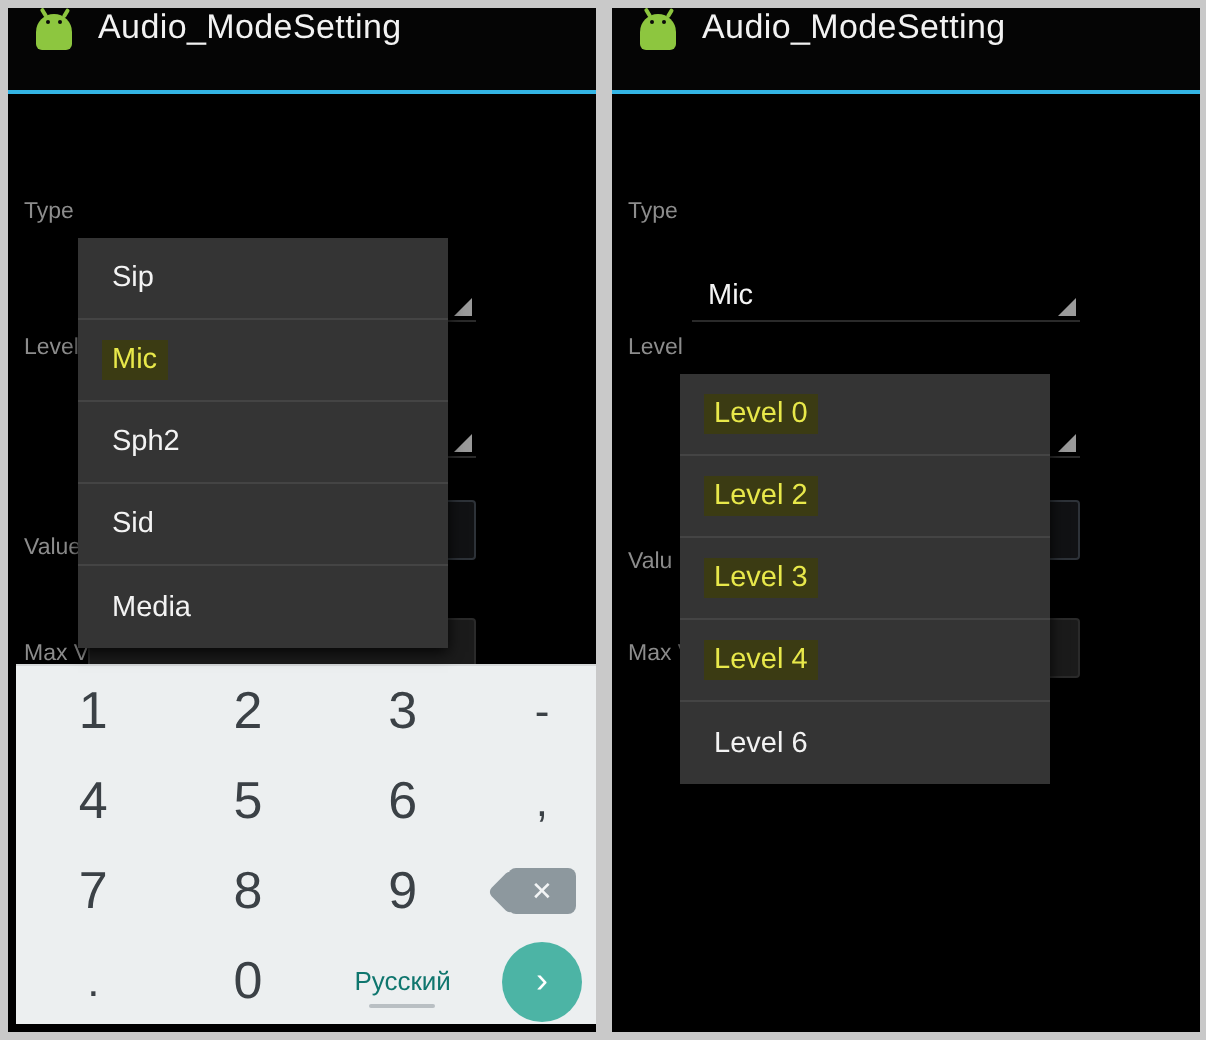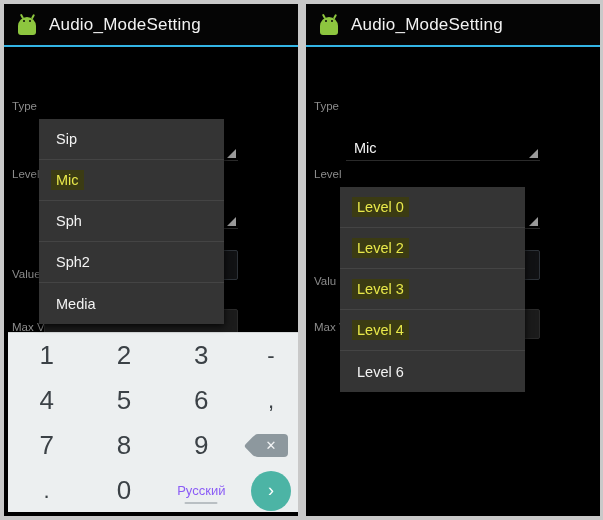--- a/index.html
+++ b/index.html
@@ -33,21 +33,20 @@
     width: 3px; height: 520px;
     background: #c9c9c9;
   }
 
   
   .titlebar {
     position: relative;
     height: 41px;
     background: #050505;
     display: flex;
-    align-items: center;
     padding-left: 12px;
   }
   .android-icon { width: 22px; height: 22px; position: relative; flex: none; }
   .android-icon .head {
     position: absolute; left: 2px; top: 3px;
     width: 18px; height: 9px;
     background: #8dc63f;
     border-radius: 9px 9px 0 0;
   }
   .android-icon .body {
@@ -162,21 +161,21 @@
   .kb-key {
     flex: 1;
     display: flex;
     align-items: center;
     justify-content: center;
     color: #3b4146;
     font-size: 26px;
     font-weight: 300;
     position: relative;
   }
-  .kb-key.small { font-size: 13px; color: #8b5cf6; }
+  .kb-key.small { font-size: 13px; color: #0f766e; }
   .kb-key.sym { font-size: 22px; color: #3b4146; }
   .kb-key.side { flex: 0 0 62px; }
   .kb-space .underbar {
     position: absolute;
     bottom: 9px; left: 50%;
     transform: translateX(-50%);
     width: 33px; height: 2.5px;
     background: #b9bfc3;
     border-radius: 2px;
   }
@@ -280,24 +279,24 @@
     </div>
 
     <div class="popup" style="left:35px; top:115px; width:185px;">
       <div class="popup-item">
           <span class="txt">Sip</span>
         </div>
       <div class="popup-item sel">
           <span class="txt">Mic</span>
         </div>
       <div class="popup-item">
-          <span class="txt">Sph</span>
-        </div>
-      <div class="popup-item">
           <span class="txt">Sph2</span>
+        </div>
+      <div class="popup-item">
+          <span class="txt">Sid</span>
         </div>
       <div class="popup-item">
           <span class="txt">Media</span>
         </div>
     </div>
 
   </div>
 
   <div class="divider"></div>
 

